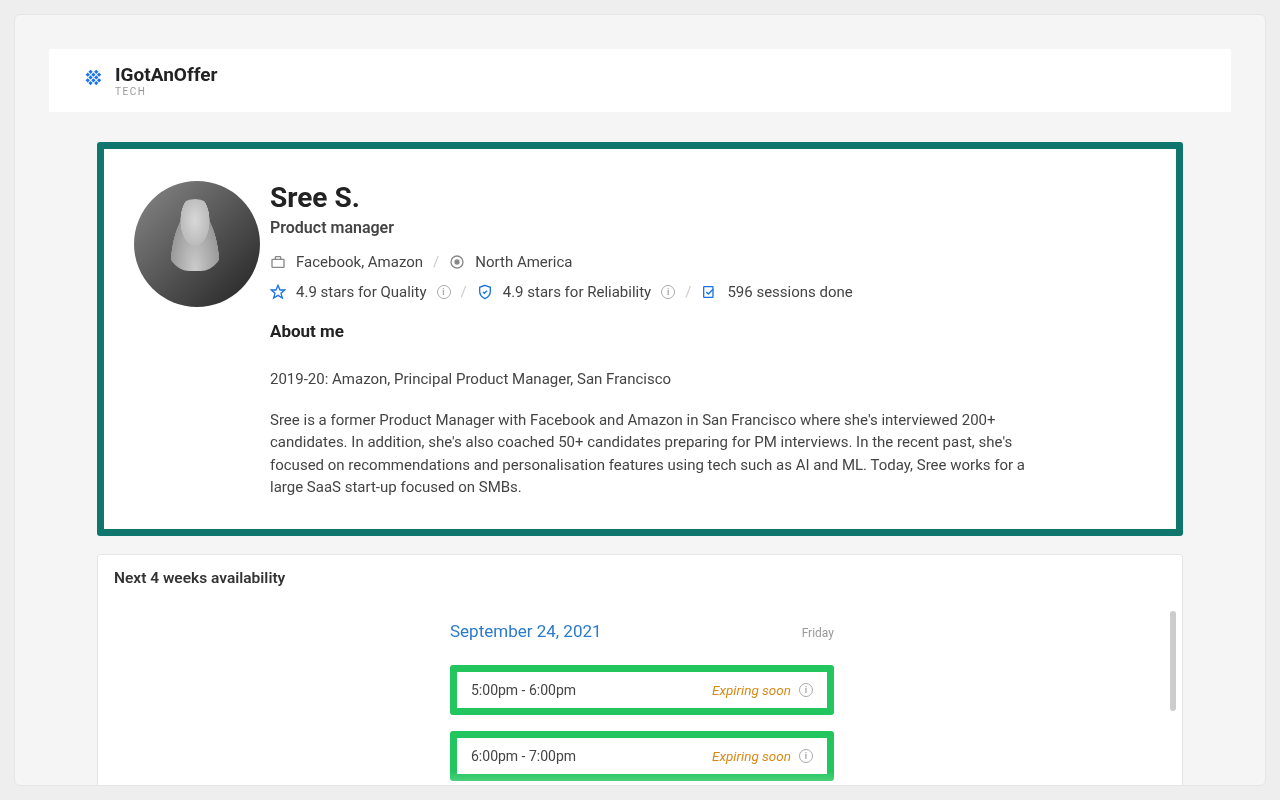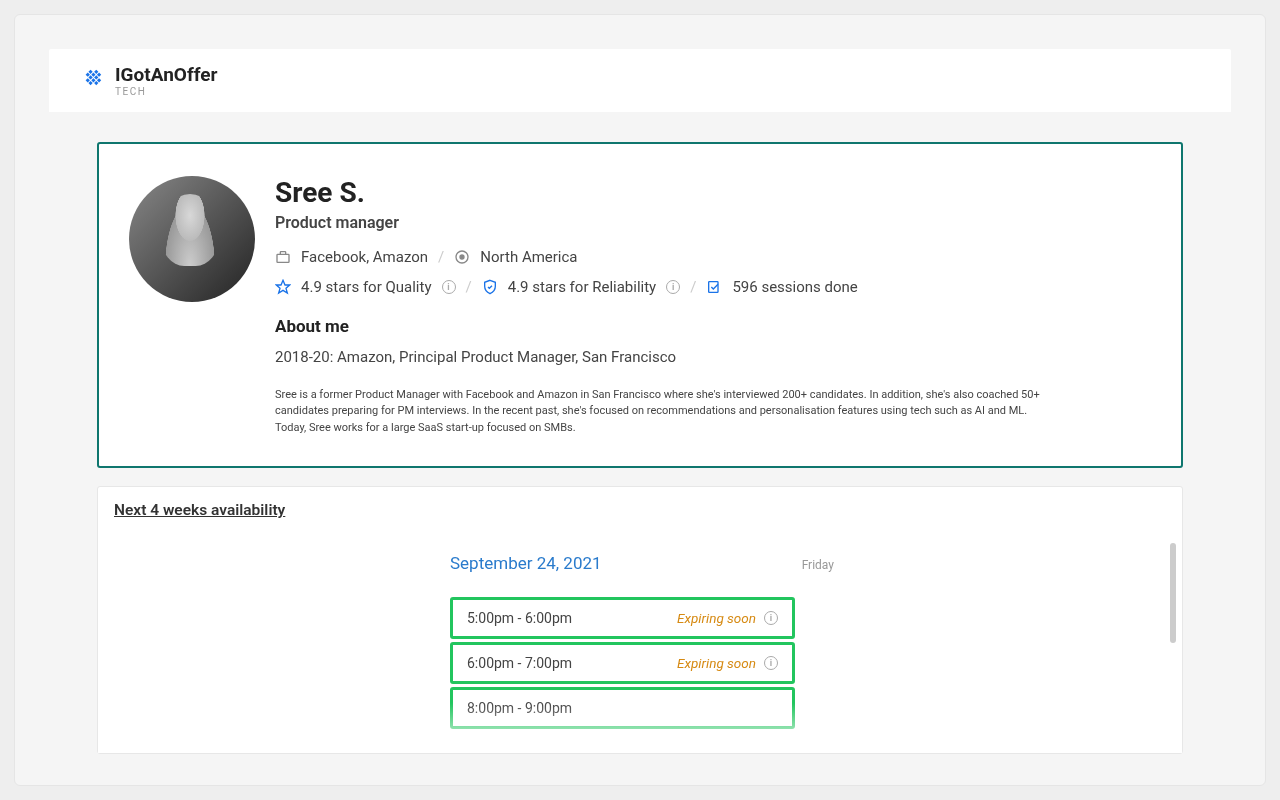--- a/index.html
+++ b/index.html
@@ -58,25 +58,25 @@
       font-size: 10px;
       color: #999;
       letter-spacing: 1.5px;
       margin-top: 2px;
     }
     .below-header {
       padding: 30px 48px 0 48px;
     }
     .profile-card {
       background: #fff;
-      border: 2px solid #0f766e;
+      border: 7px solid #0f766e;
       border-radius: 3px;
       padding: 32px 30px 30px 30px;
       display: flex;
-      gap: 20px;
+      gap: 10px;
     }
     .avatar {
       width: 126px;
       height: 126px;
       border-radius: 50%;
       background: linear-gradient(135deg, #888 0%, #555 50%, #222 100%);
       flex-shrink: 0;
       position: relative;
       overflow: hidden;
     }
@@ -132,46 +132,45 @@
       justify-content: center;
       font-size: 9px;
       color: #aaa;
       font-weight: 700;
     }
     .about-heading {
       font-size: 17px;
       font-weight: 700;
       color: #222;
       margin-top: 20px;
-      margin-bottom: 10px;
+      margin-bottom: 27px;
     }
     .about-line {
       font-size: 15px;
       color: #444;
       line-height: 1.5;
     }
     .about-para {
-      font-size: 11px;
+      font-size: 15px;
       color: #444;
       line-height: 1.5;
       margin-top: 18px;
       max-width: 770px;
     }
     .avail-card {
       background: #fff;
       border: 1px solid #e7e7e7;
       border-radius: 3px;
       margin-top: 18px;
     }
     .avail-title {
       font-size: 15.5px;
       font-weight: 600;
       color: #333;
       padding: 14px 16px;
-      text-decoration: underline;
     }
     .avail-body {
       position: relative;
       padding: 20px 0 0 352px;
       height: 220px;
       overflow: hidden;
     }
     .day-header {
       display: flex;
       justify-content: space-between;
@@ -182,25 +181,25 @@
     .day-date {
       font-size: 17px;
       color: #2a7bcc;
       font-weight: 400;
     }
     .day-name {
       font-size: 12px;
       color: #999;
     }
     .slot {
-      width: 345px;
-      border: 3px solid #22c55e;
+      width: 384px;
+      border: 7px solid #22c55e;
       border-radius: 3px;
       padding: 10px 14px;
-      margin-bottom: 3px;
+      margin-bottom: 16px;
       display: flex;
       justify-content: space-between;
       align-items: center;
       font-size: 14px;
       color: #444;
       background: #fff;
       cursor: pointer;
     }
     .slot-right {
       display: flex;
@@ -316,21 +315,21 @@
               <span class="meta-icon blue">
                 <svg width="16" height="16" viewBox="0 0 24 24" fill="none" stroke="currentColor" stroke-width="2">
                     <rect x="4" y="4" width="14" height="16" rx="1"></rect>
                     <path d="M8 12l3 3 7-7"></path>
                   </svg>
               </span>
               <span>596 sessions done</span>
             </div>
 
             <div class="about-heading">About me</div>
-            <div class="about-line">2018-20: Amazon, Principal Product Manager, San Francisco</div>
+            <div class="about-line">2019-20: Amazon, Principal Product Manager, San Francisco</div>
             <div class="about-para">Sree is a former Product Manager with Facebook and Amazon in San Francisco where she's interviewed 200+ candidates. In addition, she's also coached 50+ candidates preparing for PM interviews. In the recent past, she's focused on recommendations and personalisation features using tech such as AI and ML. Today, Sree works for a large SaaS start-up focused on SMBs.</div>
           </div>
         </div>
 
         <div class="avail-card">
           <div class="avail-title">Next 4 weeks availability</div>
           <div class="avail-body">
 
             <div class="day-header">
               <span class="day-date">September 24, 2021</span>

